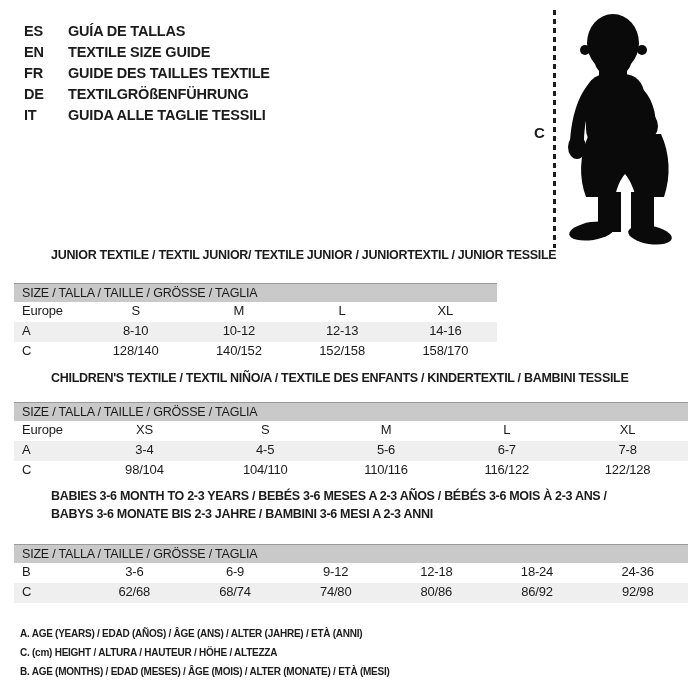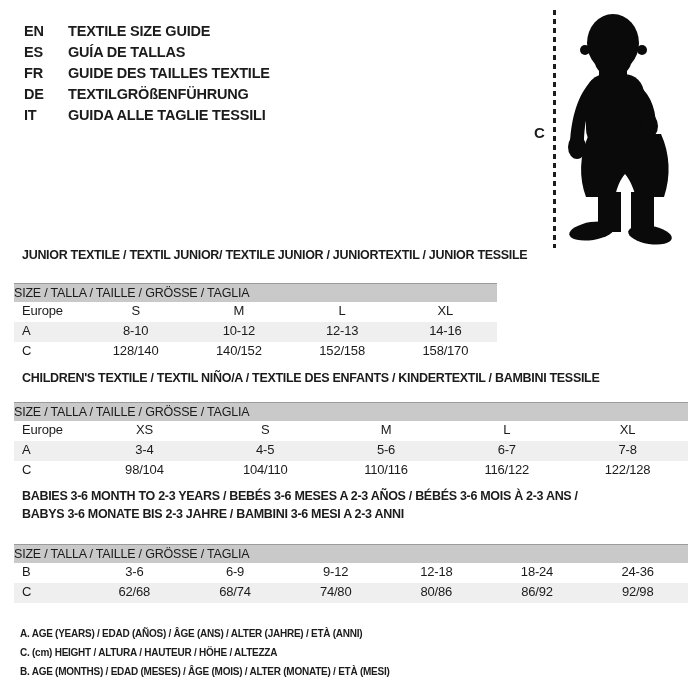--- a/index.html
+++ b/index.html
@@ -27,30 +27,30 @@
   }
   .silhouette { position:absolute; left:562px; top:6px; width:128px; height:244px; }
 
   
   .tbl { position:absolute; left:14px; }
   .t1 { top:246px; width:483px; --cols:70px repeat(4,1fr); }
   .t2 { top:369px; width:674px; --cols:70px repeat(5,1fr); }
   .t3 { top:487px; width:674px; --cols:70px repeat(6,1fr); }
   .tbl-title {
     font-size:12.5px; font-weight:bold; letter-spacing:-0.3px;
-    line-height:18px; padding-left:8px; white-space:nowrap;
+    line-height:18px; padding-left:8px; white-space:nowrap;margin-left:29px;
   }
   .t3 .tbl-title { white-space:normal; width:566px; }
   .t1 .tbl-header { margin-top:19px; }
   .t2 .tbl-header { margin-top:15px; }
   .t3 .tbl-header { margin-top:21px; }
   .tbl-header {
     height:19px; line-height:18px; background:#c9c9c9;
     border-top:1px solid #9b9b9b;
-    font-size:12.5px; letter-spacing:-0.2px; 
+    font-size:12.5px; letter-spacing:-0.2px; padding-left:8px;
   }
   .trow { display:grid; grid-template-columns:var(--cols); height:20px; }
   .trow.shaded { background:#efefef; }
   .tcell {
     font-size:13px; letter-spacing:-0.2px; text-align:center;
     line-height:18px; white-space:nowrap;
   }
   .tlabel { text-align:left; padding-left:8px; }
 
   
@@ -60,26 +60,26 @@
     line-height:19px; white-space:nowrap;
   }
 </style>
 </head>
 <body>
 
 <div class="canvas">
 
   <div class="lang-list">
       <div class="lang-row">
+        <div class="lang-code">ES</div>
+        <div class="lang-label">GUÍA DE TALLAS</div>
+      </div>
+      <div class="lang-row">
         <div class="lang-code">EN</div>
         <div class="lang-label">TEXTILE SIZE GUIDE</div>
-      </div>
-      <div class="lang-row">
-        <div class="lang-code">ES</div>
-        <div class="lang-label">GUÍA DE TALLAS</div>
       </div>
       <div class="lang-row">
         <div class="lang-code">FR</div>
         <div class="lang-label">GUIDE DES TAILLES TEXTILE</div>
       </div>
       <div class="lang-row">
         <div class="lang-code">DE</div>
         <div class="lang-label">TEXTILGRÖßENFÜHRUNG</div>
       </div>
       <div class="lang-row">

